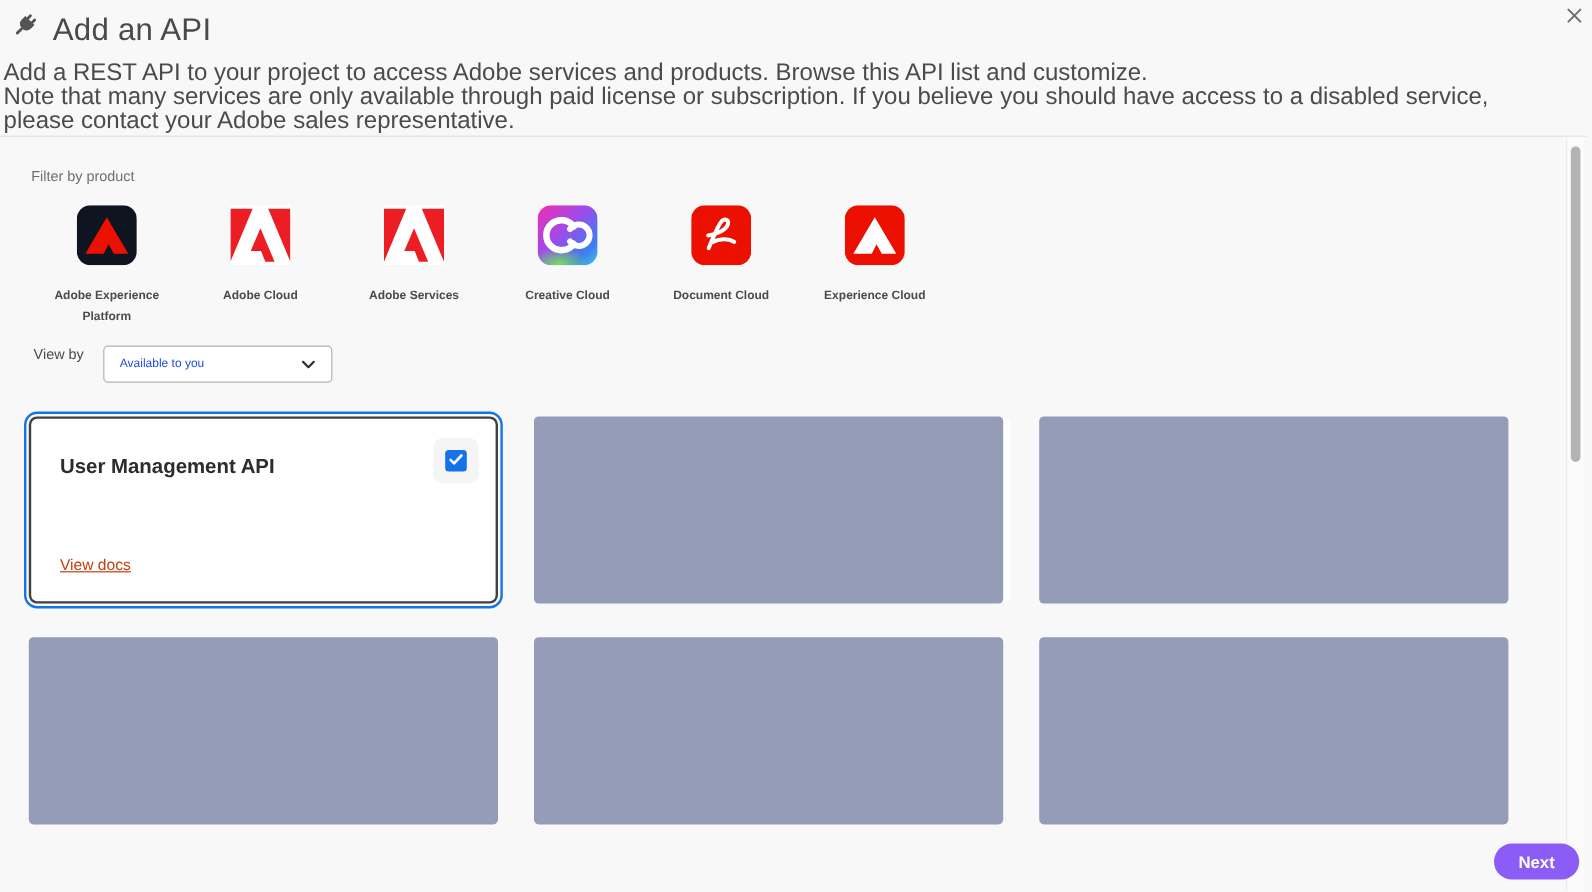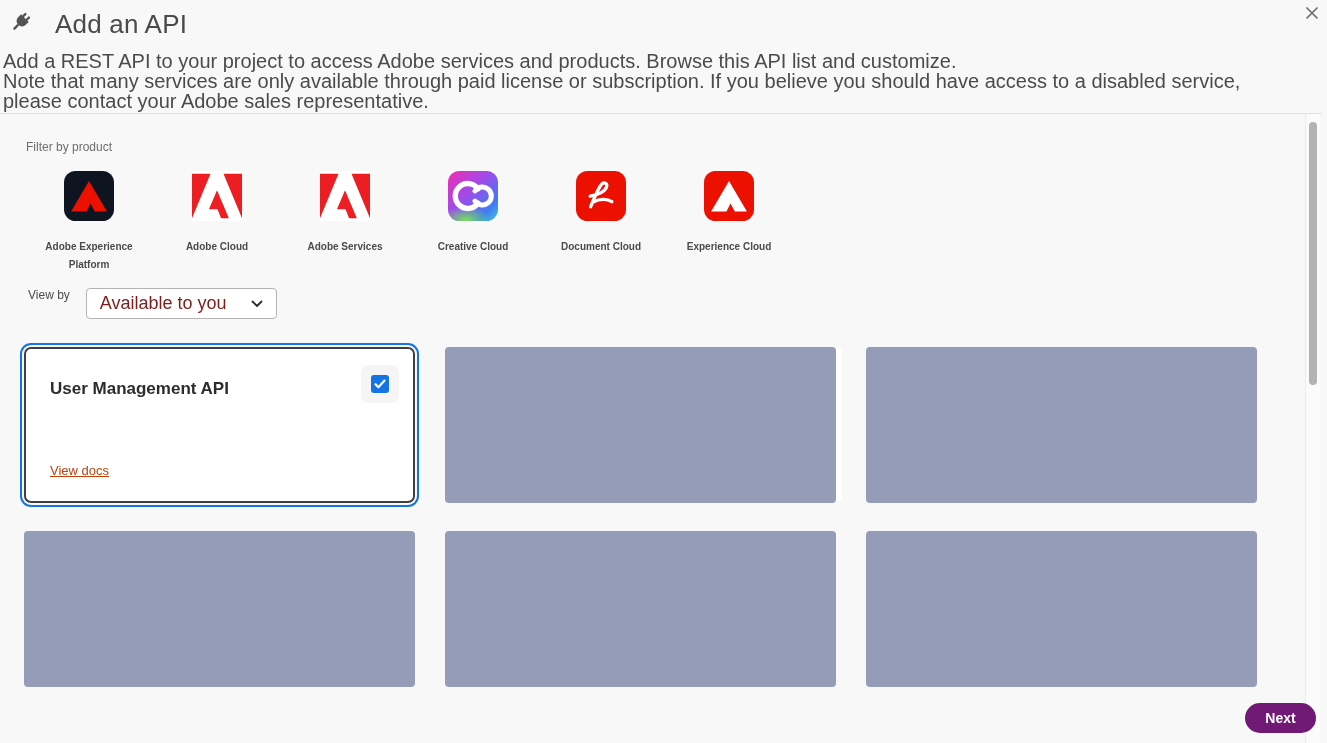--- a/index.html
+++ b/index.html
@@ -2,42 +2,42 @@
 <html><head>
 <meta charset="utf-8">
 <style>
   html,body{margin:0;padding:0}
   body{
     width:1327px;height:743px;position:relative;overflow:hidden;
     background:#f8f8f8;color:#4b4b4b;
     font-family:"Liberation Sans", sans-serif;
   }
   
-  .title-row{position:absolute;top:9px;left:7px;display:flex;align-items:flex-end;gap:22px}
+  .title-row{position:absolute;top:9px;left:7px;display:flex;align-items:flex-end;gap:11px}
   .dialog-title{font-size:26px;font-weight:400;color:#4a4a4a;margin:0;letter-spacing:.2px}
   .close-btn{position:absolute;top:2px;right:3px;width:24px;height:24px;border:none;background:transparent;
     display:flex;align-items:center;justify-content:center;cursor:pointer;padding:0}
   .desc{position:absolute;left:3px;right:56px;font-size:20px;line-height:20px;color:#4b4b4b;margin:0}
   .desc.l1{top:51px}
   .desc.l2{top:71px}
   .divider{position:absolute;top:113px;left:0;width:1322px;height:1px;background:#e1e1e1}
 
   
   .filter-label{position:absolute;top:140px;left:26px;font-size:12px;color:#6e6e6e}
   .products{position:absolute;top:171px;left:25px;display:flex}
   .tile{width:128px;display:flex;flex-direction:column;align-items:center;cursor:pointer}
   .tile-icon{width:50px;height:50px}
   .tile-icon svg{display:block}
   .tile-label{margin-top:17px;font-size:10px;font-weight:700;color:#4b4b4b;text-align:center;line-height:18px;max-width:112px}
 
   .viewby-row{position:absolute;top:288px;left:28px;display:flex;}
   .viewby-label{font-size:12px;color:#4b4b4b}
   .dropdown{margin-left:16px;width:191px;height:31px;box-sizing:border-box;background:#fff;border:1px solid #b3b3b3;
     border-radius:4px;display:flex;align-items:center;padding:0 13px;cursor:pointer}
-  .dropdown-value{font-size:18px;color:#7f1d1d}
+  .dropdown-value{font-size:10px;color:#1d4ed8}
   .dropdown .chev{margin-left:auto;display:flex}
 
   
   .grid{position:absolute;top:347px;left:24px;width:1233px;display:grid;
     grid-template-columns:repeat(3,391px);column-gap:30px;row-gap:28px}
   .card{height:156px;border-radius:4px;position:relative}
   .card.placeholder{background:#949cb8}
   .card.with-backing{box-shadow:8px 0 0 -2px #ffffff}
   .card.selected{background:#fff;box-sizing:border-box;border:2px solid #404040;border-radius:7px;
     box-shadow:0 0 0 2px #f8f8f8,0 0 0 4px #1473e6}
@@ -47,21 +47,21 @@
   .checkbox{width:18px;height:18px;background:#1473e6;border-radius:3px;display:flex;align-items:center;justify-content:center;cursor:pointer}
   .view-docs{position:absolute;left:24px;bottom:23px;font-size:13px;font-weight:500;color:#c2410c;
     text-decoration:underline;cursor:pointer}
 
   
   .scroll-track{position:absolute;top:114px;bottom:0;right:7px;width:14px;background:#fbfbfb;border-left:1px solid #ececec}
   .scroll-thumb{position:absolute;top:8px;left:3px;width:8px;height:263px;background:#b3b3b3;border-radius:4px}
 
   
   .next-btn{position:absolute;right:11px;bottom:10px;min-width:71px;height:30px;border:none;border-radius:15px;
-    background:#701a75;color:#fff;font-size:14px;font-weight:700;font-family:inherit;cursor:pointer;padding:0 18px}
+    background:#8b5cf6;color:#fff;font-size:14px;font-weight:700;font-family:inherit;cursor:pointer;padding:0 18px}
 </style>
 </head>
 <body>
 
 <div>
 
   <div class="title-row">
     <span>
       <svg width="26" height="26" viewBox="0 0 24 24" fill="#545454">
         <g transform="rotate(45 12 12)">

